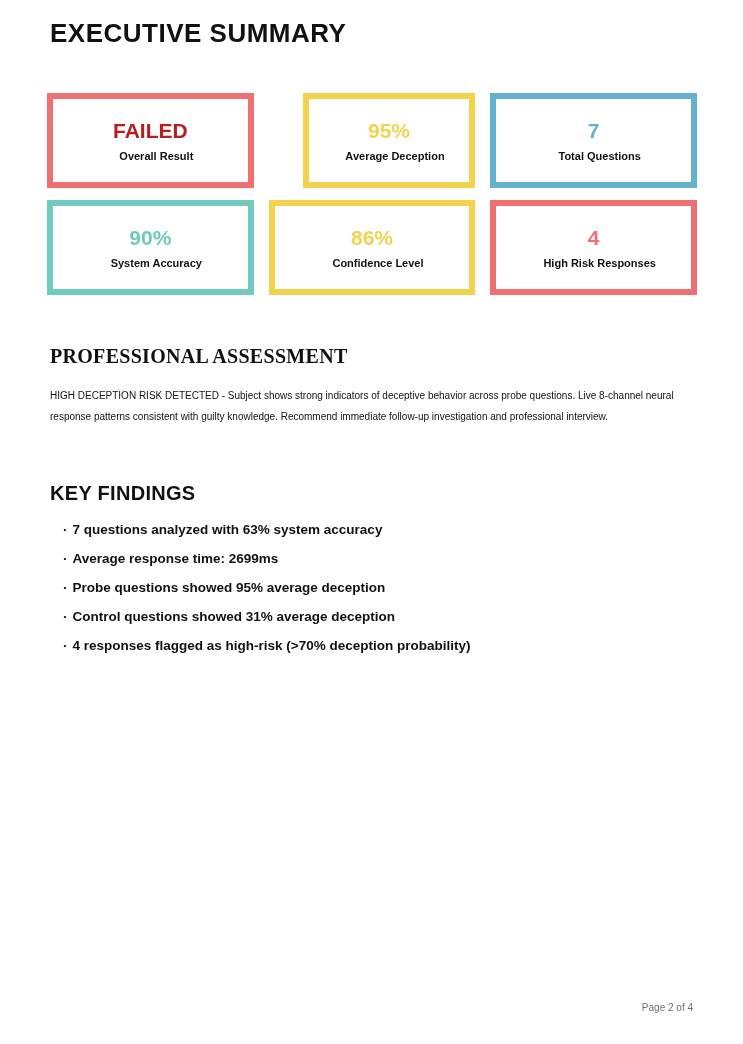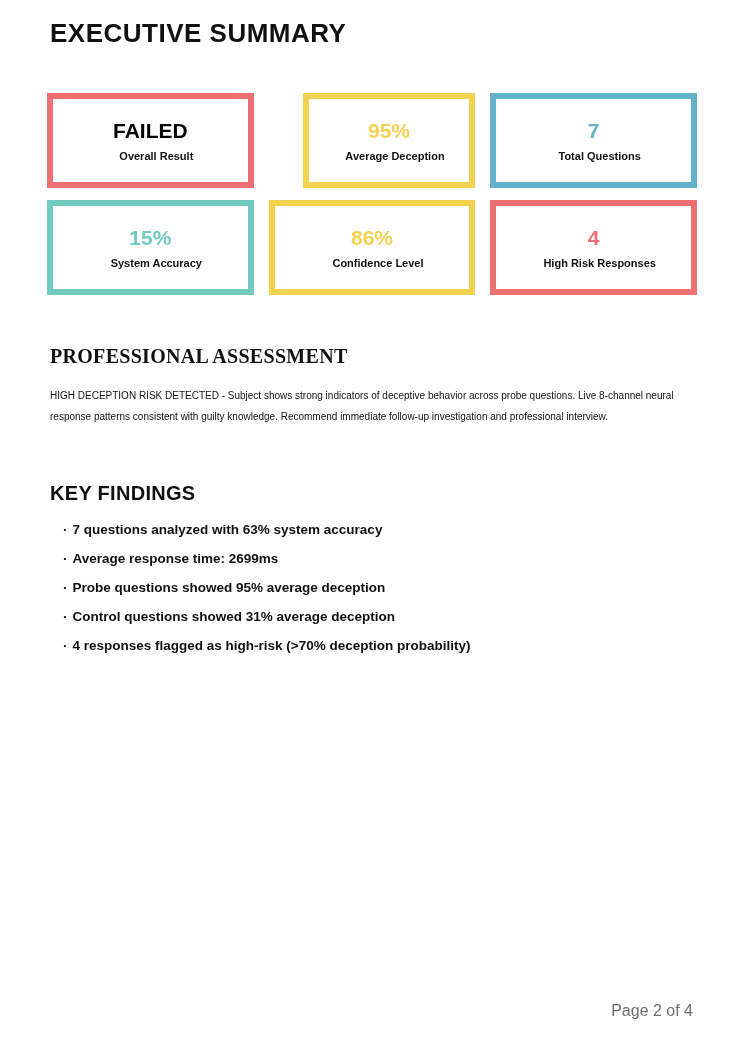--- a/index.html
+++ b/index.html
@@ -91,50 +91,50 @@
     color: #111111;
   }
   .bullet-dot {
     display: inline-block;
     margin-right: 5px;
   }
   .page-footer {
     position: absolute;
     right: 50px;
     top: 1002px;
-    font-size: 16px;
+    font-size: 10px;
     color: #6E6E6E;
   }
 </style>
 </head>
 <body>
 
 <div class="page">
 
   <h1 class="doc-title">EXECUTIVE SUMMARY</h1>
 
   <div class="cards-grid">
 
     <div class="stat-card" style="border-color: rgb(239, 112, 114);">
-      <div class="stat-value" style="color: #000000;">FAILED</div>
+      <div class="stat-value" style="color: #b91c1c;">FAILED</div>
       <div class="stat-label">Overall Result</div>
     </div>
 
     <div class="stat-card" style="border-color: rgb(243, 210, 80); margin-left: 34px;">
       <div class="stat-value" style="color: rgb(243, 210, 80);">95%</div>
       <div class="stat-label">Average Deception</div>
     </div>
 
     <div class="stat-card" style="border-color: rgb(99, 177, 205);">
       <div class="stat-value" style="color: rgb(99, 177, 205);">7</div>
       <div class="stat-label">Total Questions</div>
     </div>
 
     <div class="stat-card" style="border-color: rgb(112, 202, 189);">
-      <div class="stat-value" style="color: rgb(112, 202, 189);">15%</div>
+      <div class="stat-value" style="color: rgb(112, 202, 189);">90%</div>
       <div class="stat-label">System Accuracy</div>
     </div>
 
     <div class="stat-card" style="border-color: rgb(243, 210, 80);">
       <div class="stat-value" style="color: rgb(243, 210, 80);">86%</div>
       <div class="stat-label">Confidence Level</div>
     </div>
 
     <div class="stat-card" style="border-color: rgb(239, 112, 114);">
       <div class="stat-value" style="color: rgb(239, 112, 114);">4</div>

